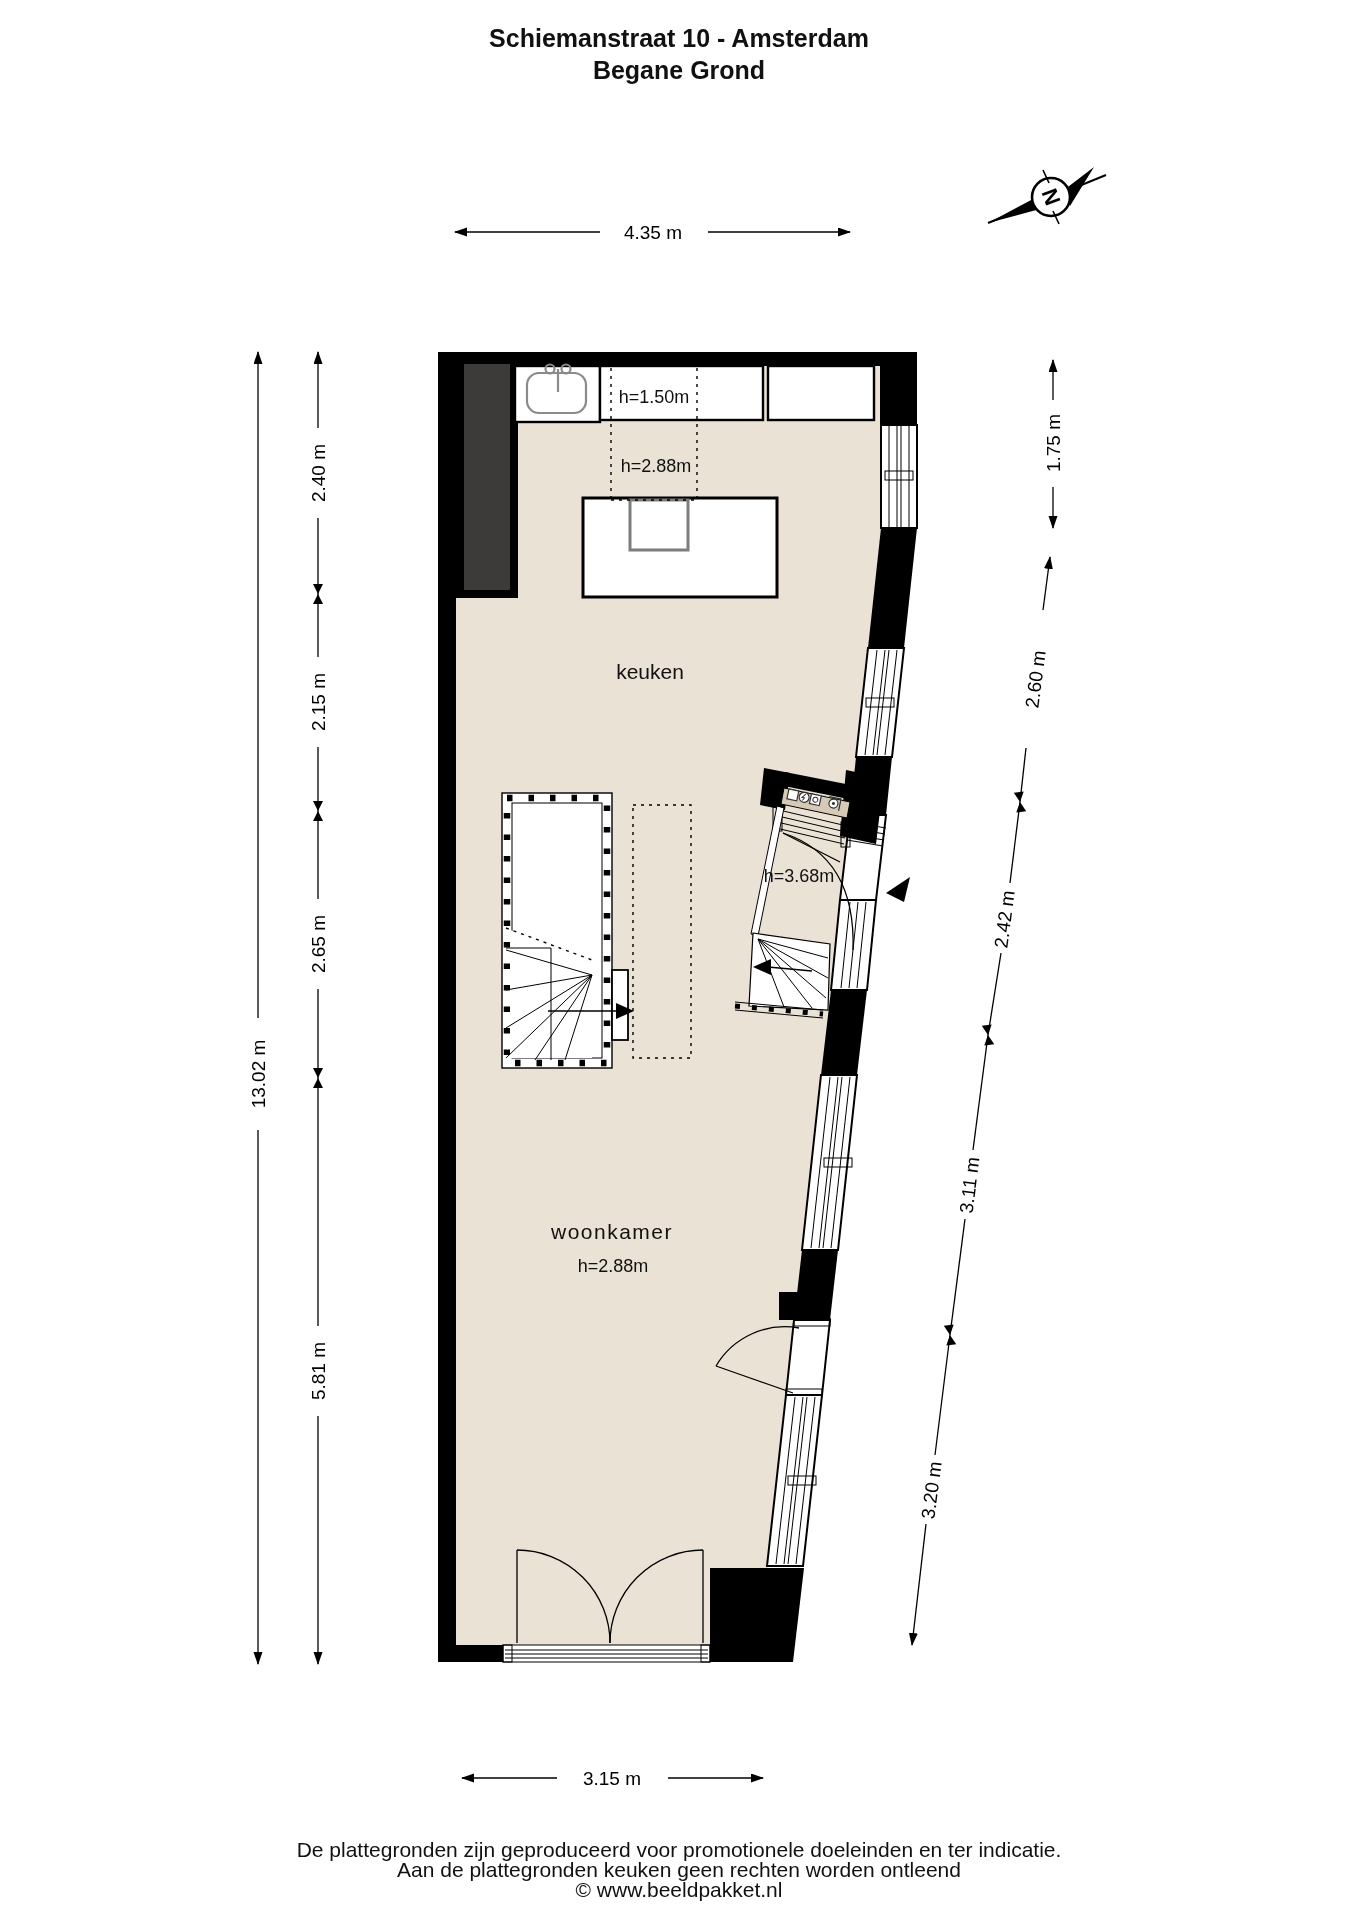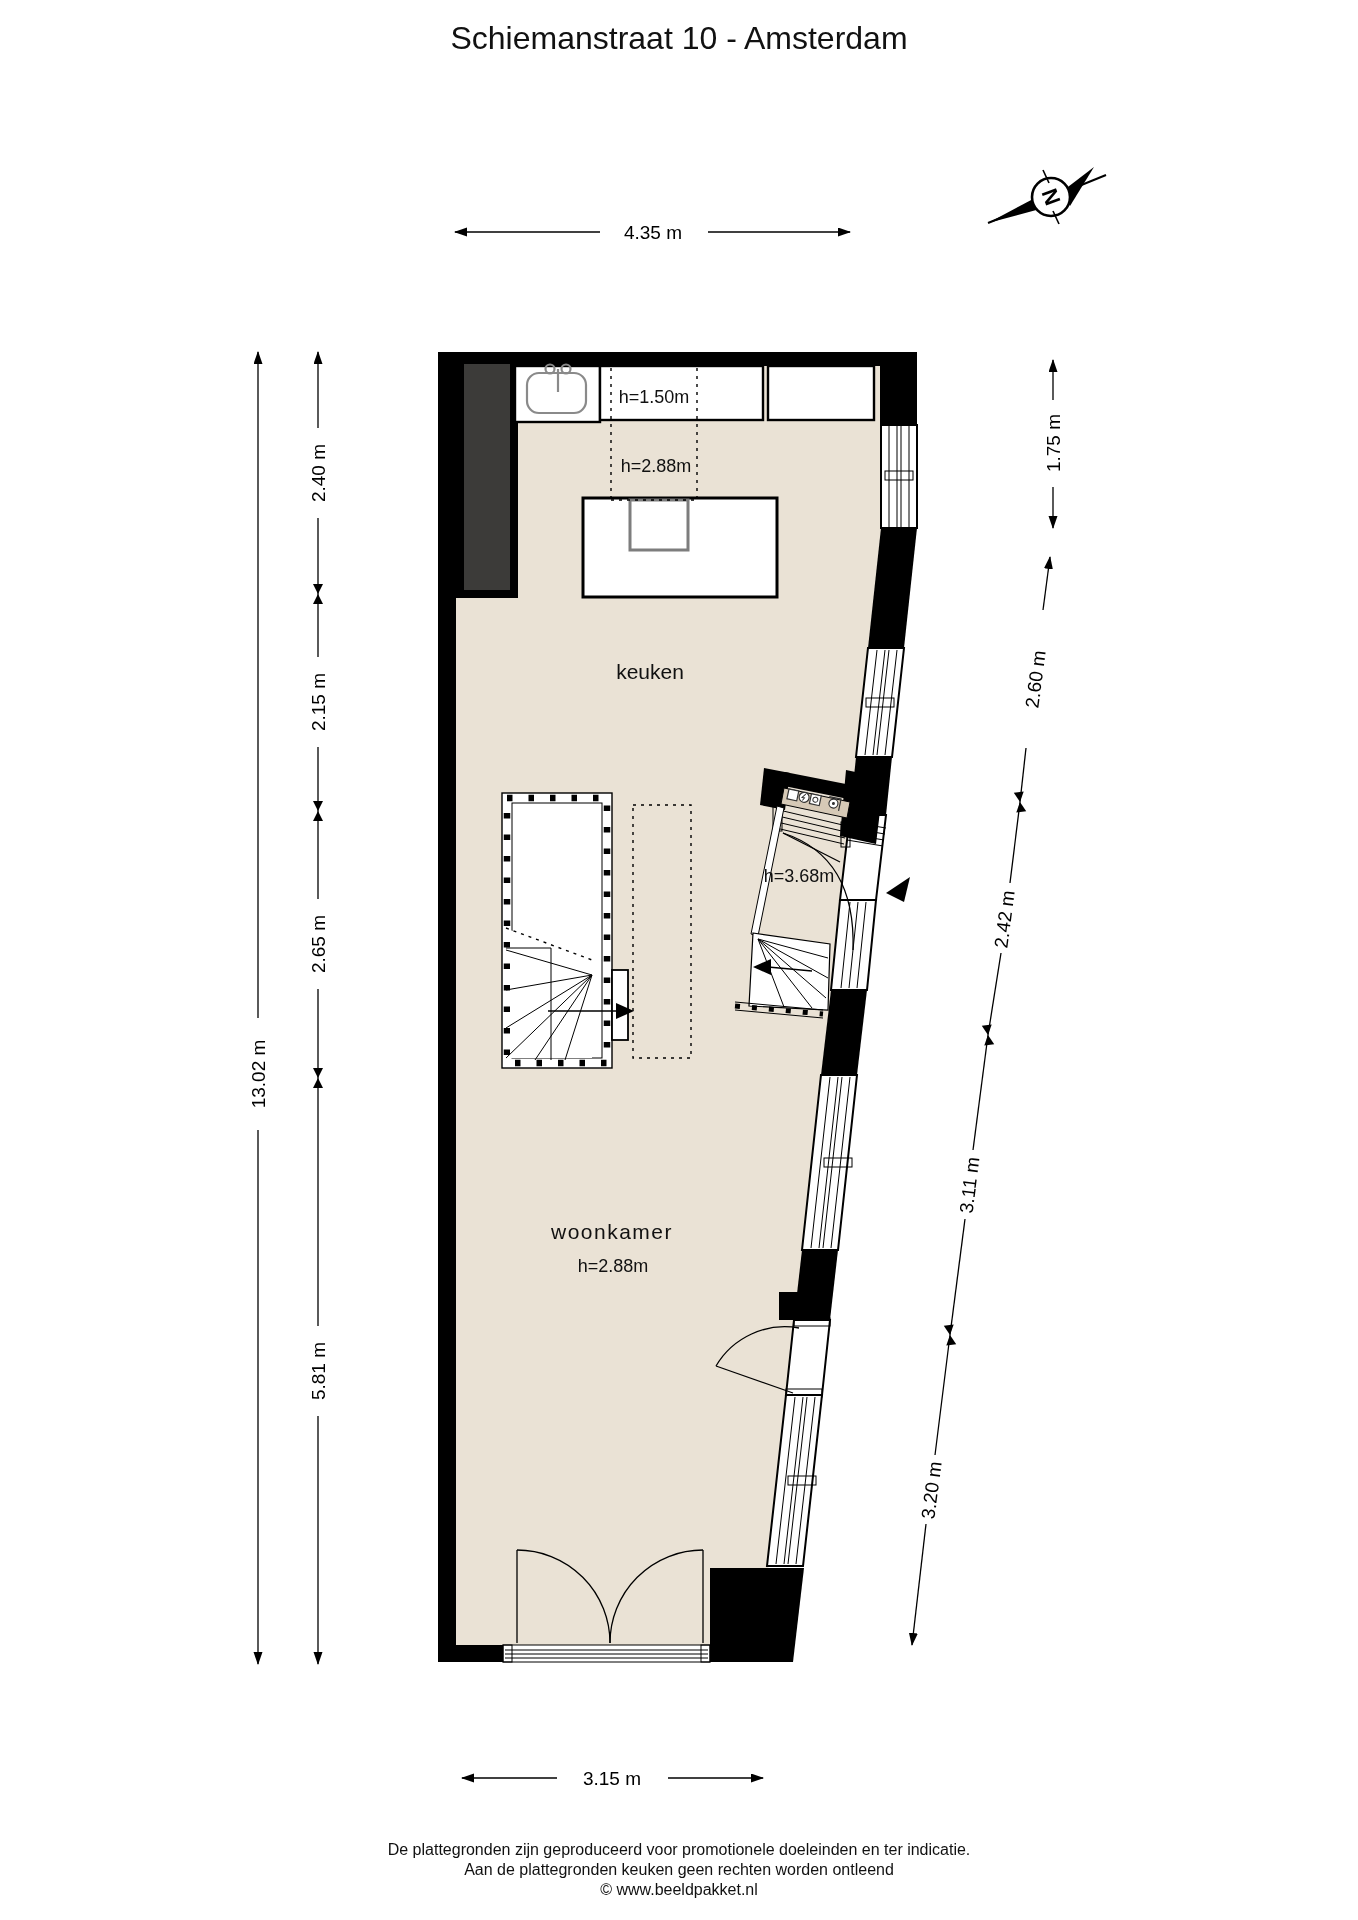--- a/index.html
+++ b/index.html
@@ -1,21 +1,21 @@
 <!DOCTYPE html>
 <html><head>
 <meta charset="utf-8">
 <style>
   html,body{margin:0;padding:0;background:#ffffff;}
   .page{position:relative;width:1358px;height:1920px;background:#fff;overflow:hidden;
         font-family:"Liberation Sans",sans-serif;}
   .title{position:absolute;top:22px;left:0;width:100%;text-align:center;
-         font-weight:normal;font-size:32px;line-height:32px;color:#111;}
+         font-weight:bold;font-size:25px;line-height:32px;color:#111;}
   .footer{position:absolute;top:1840px;left:0;width:100%;text-align:center;
-          font-size:16px;line-height:20px;color:#111;}
+          font-size:21px;line-height:20px;color:#111;}
   svg{position:absolute;left:0;top:0;}
   .blk{fill:#000;stroke:none}
   .flr{fill:#eae2d5;stroke:none}
   .wht{fill:#fff;stroke:#000;stroke-width:2}
   .cnt{fill:#fff;stroke:#000;stroke-width:2.4}
   .ln{stroke:#000;stroke-width:1.3;fill:none}
   .thin{stroke:#000;stroke-width:1;fill:none}
   .gry{stroke:#8a8a8a;stroke-width:2.2;fill:none}
   .dim{stroke:#000;stroke-width:1.3;fill:none}
   .dash{stroke:#000;stroke-width:1.4;stroke-dasharray:3 5;fill:none}
@@ -24,20 +24,21 @@
   .lbl{font-size:21px;fill:#111}
   .sm{font-size:18px;fill:#111}
 </style>
 </head>
 <body>
 
 <div class="page">
 
   <div class="title">
     <div>Schiemanstraat 10 - Amsterdam</div>
+    <div>Begane Grond</div>
   </div>
 
   <svg width="1358" height="1920" viewBox="0 0 1358 1920">
     <defs>
       <marker id="mA" markerUnits="userSpaceOnUse" markerWidth="14" markerHeight="10" refX="12" refY="4.5" orient="auto">
         <path d="M0,0 L13,4.5 L0,9 Z" fill="#000"></path>
       </marker>
     </defs>
 
     <g>

